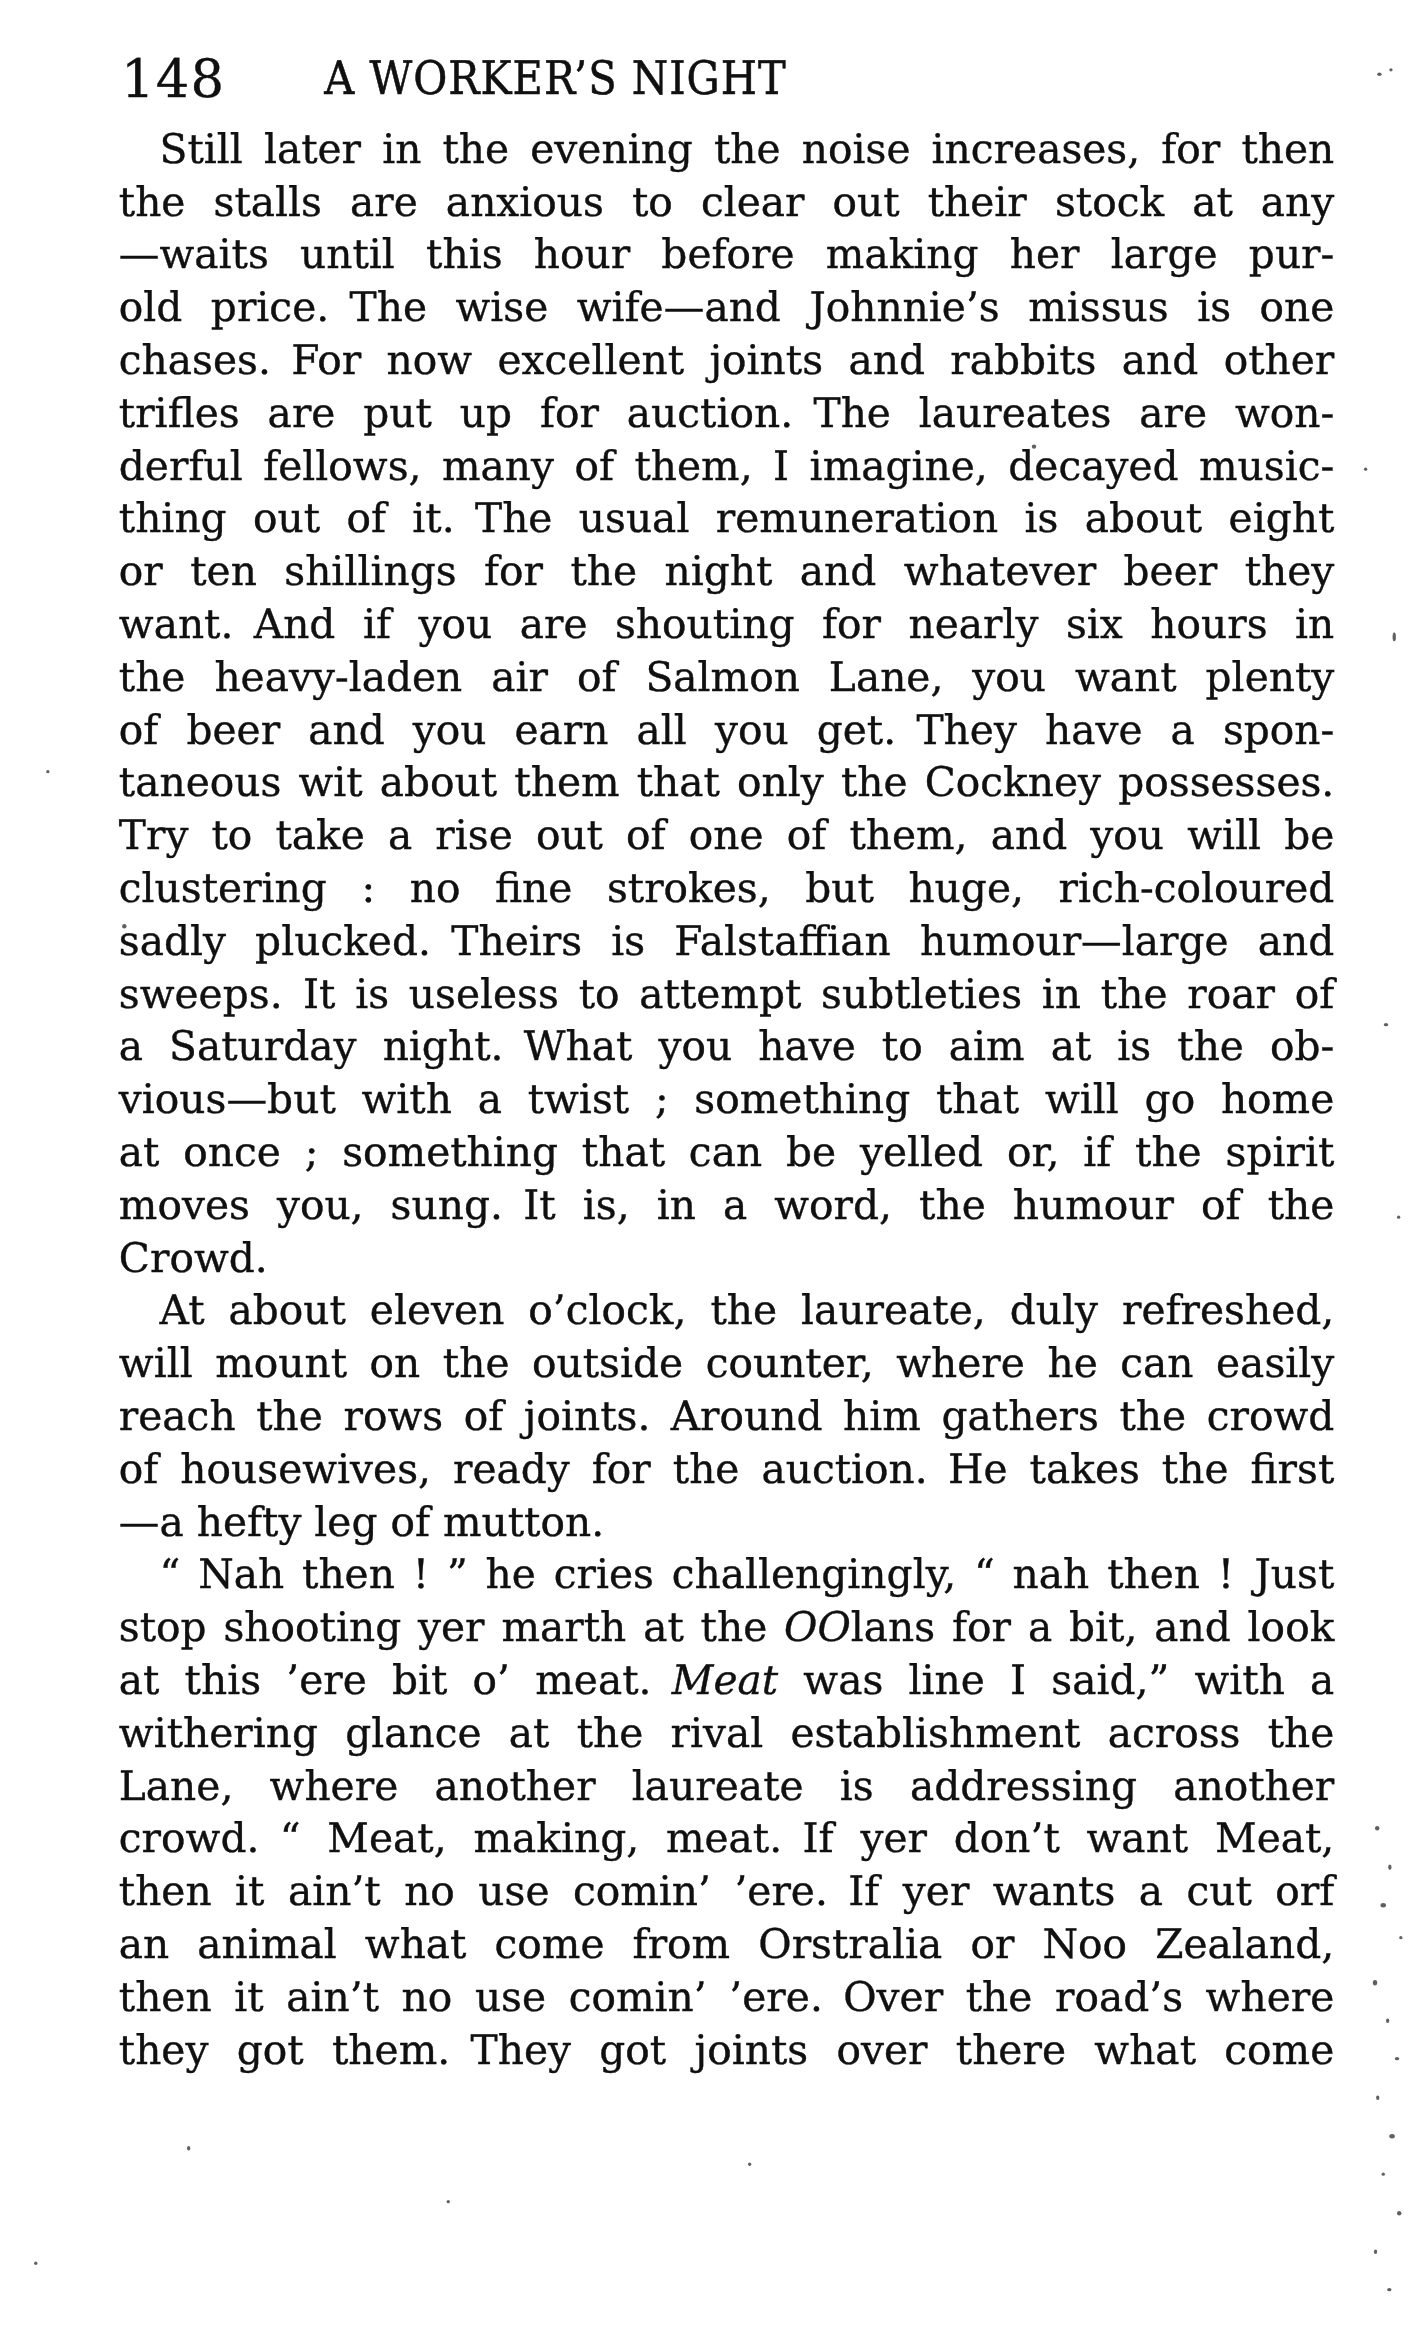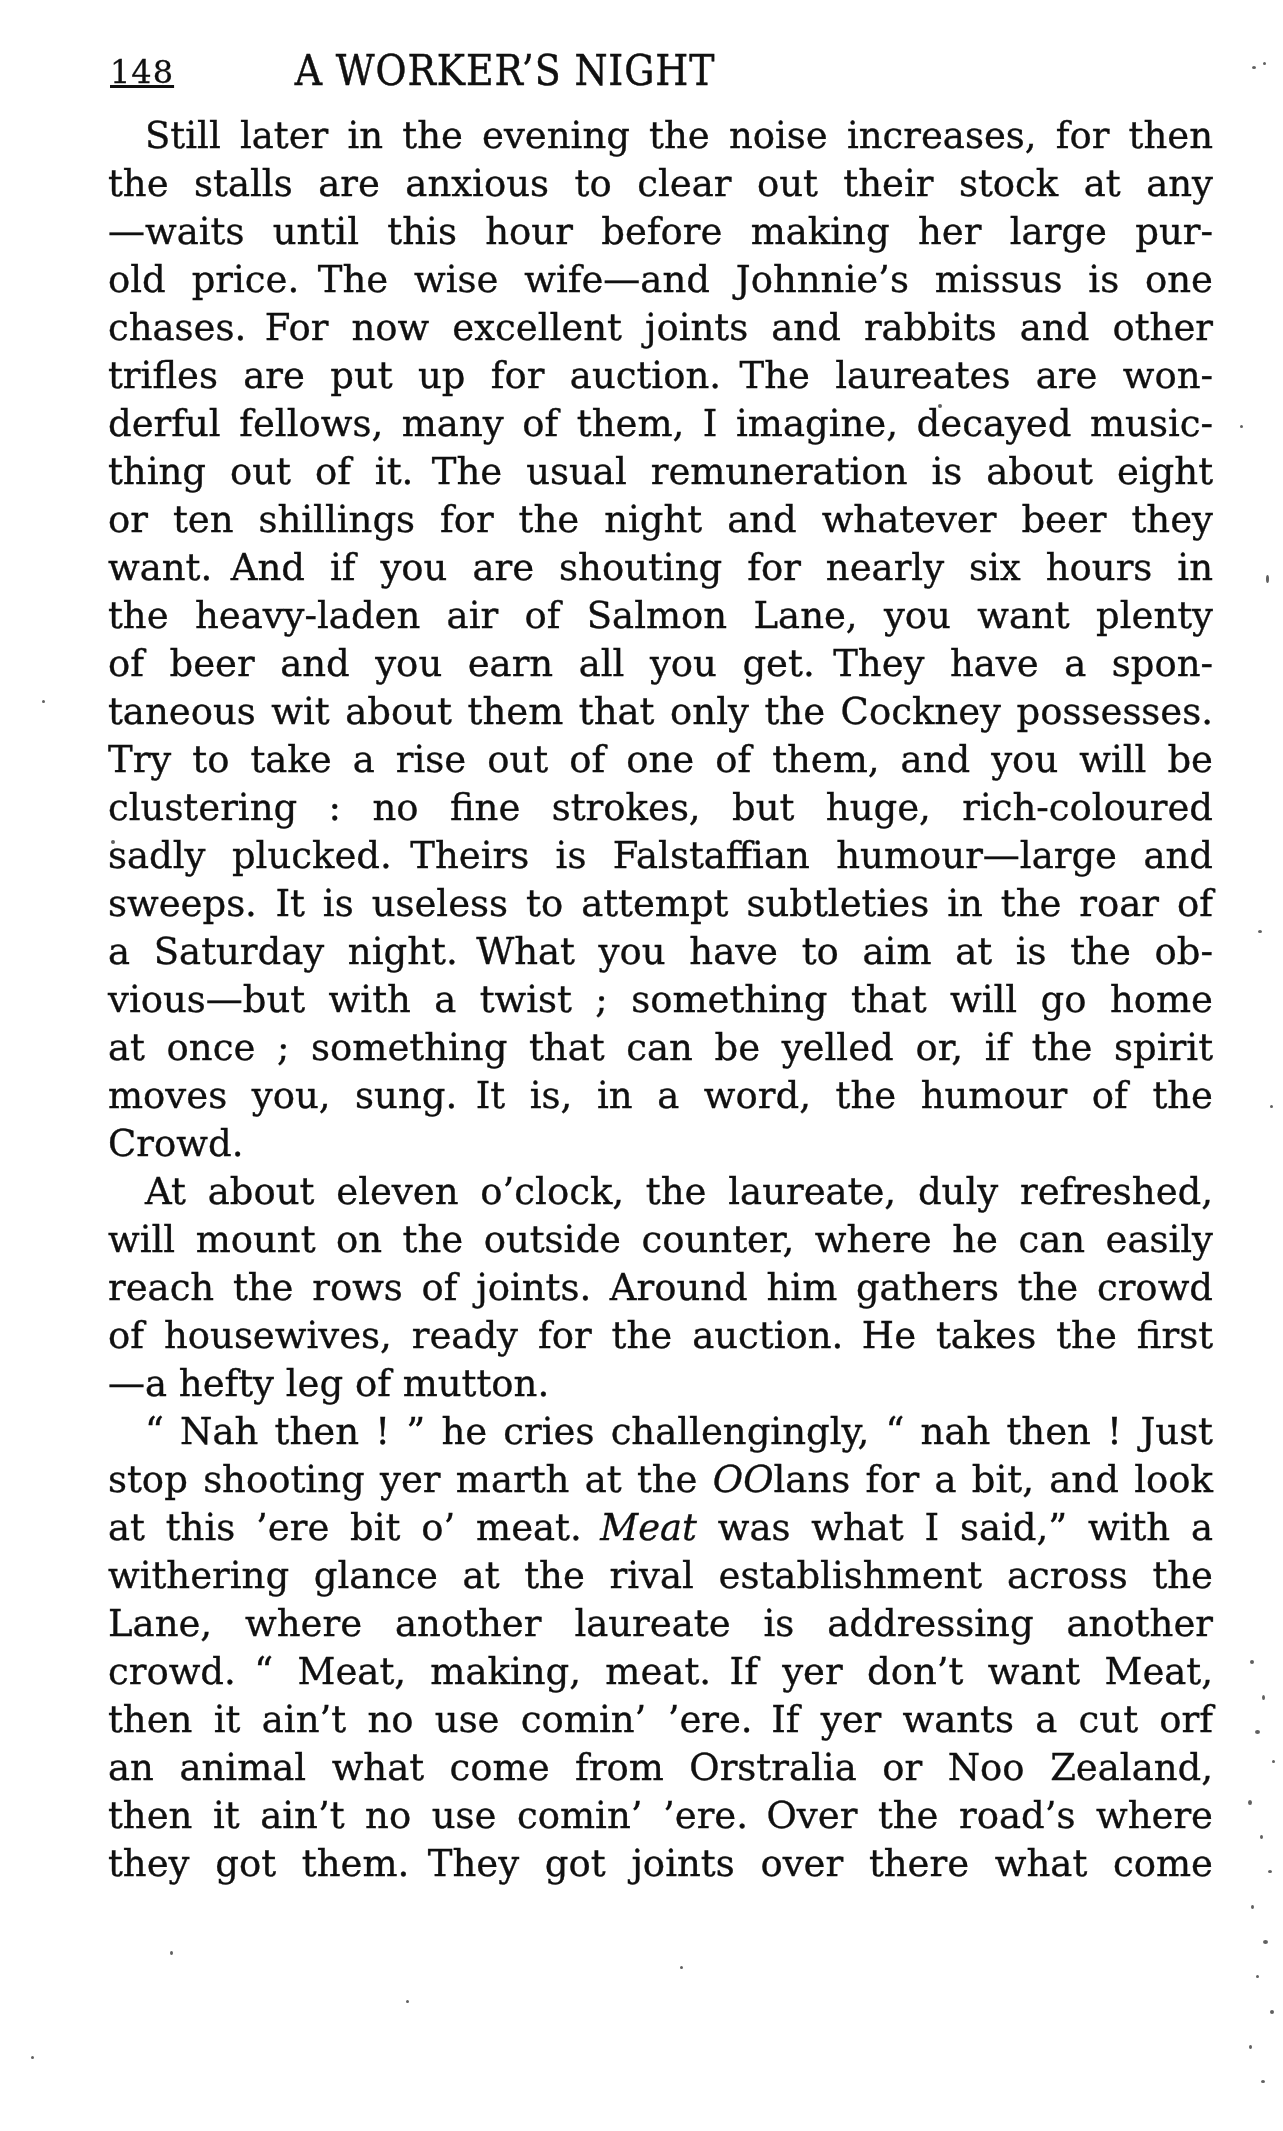--- a/index.html
+++ b/index.html
@@ -20,24 +20,23 @@
     position: absolute;
     left: 108px;
     top: 48px;
     width: 1105px;
     height: 56px;
   }
   .page-number {
     position: absolute;
     left: 2px;
     top: 2px;
-    font-size: 32px;
+    font-size: 48px;
     line-height: 44px;
     letter-spacing: 1px;
-    text-decoration: underline;
     -webkit-text-stroke: 0.3px #101010;
   }
   .header-title {
     position: absolute;
     left: 397px;
     top: 0;
     transform: translateX(-50%) scaleX(0.9);
     transform-origin: center top;
     font-size: 42px;
     line-height: 46px;
@@ -108,21 +107,21 @@
       <div class="paragraph">
         <div class="line first"><span>At about eleven o’clock, the laureate, duly refreshed,</span></div>
         <div class="line"><span>will mount on the outside counter, where he can easily</span></div>
         <div class="line"><span>reach the rows of joints. Around him gathers the crowd</span></div>
         <div class="line"><span>of housewives, ready for the auction. He takes the first</span></div>
         <div class="line lastline"><span>—a hefty leg of mutton.</span></div>
       </div>
       <div class="paragraph">
         <div class="line first"><span>“ Nah then ! ” he cries challengingly, “ nah then ! Just</span></div>
         <div class="line"><span>stop shooting yer marth at the </span><em>OO</em><span>lans for a bit, and look</span></div>
-        <div class="line"><span>at this ’ere bit o’ meat. </span><em>Meat</em><span> was what I said,” with a</span></div>
+        <div class="line"><span>at this ’ere bit o’ meat. </span><em>Meat</em><span> was line I said,” with a</span></div>
         <div class="line"><span>withering glance at the rival establishment across the</span></div>
         <div class="line"><span>Lane, where another laureate is addressing another</span></div>
         <div class="line"><span>crowd. “ Meat, making, meat. If yer don’t want Meat,</span></div>
         <div class="line"><span>then it ain’t no use comin’ ’ere. If yer wants a cut orf</span></div>
         <div class="line"><span>an animal what come from Orstralia or Noo Zealand,</span></div>
         <div class="line"><span>then it ain’t no use comin’ ’ere. Over the road’s where</span></div>
         <div class="line"><span>they got them. They got joints over there what come</span></div>
       </div>
     </div>
 

